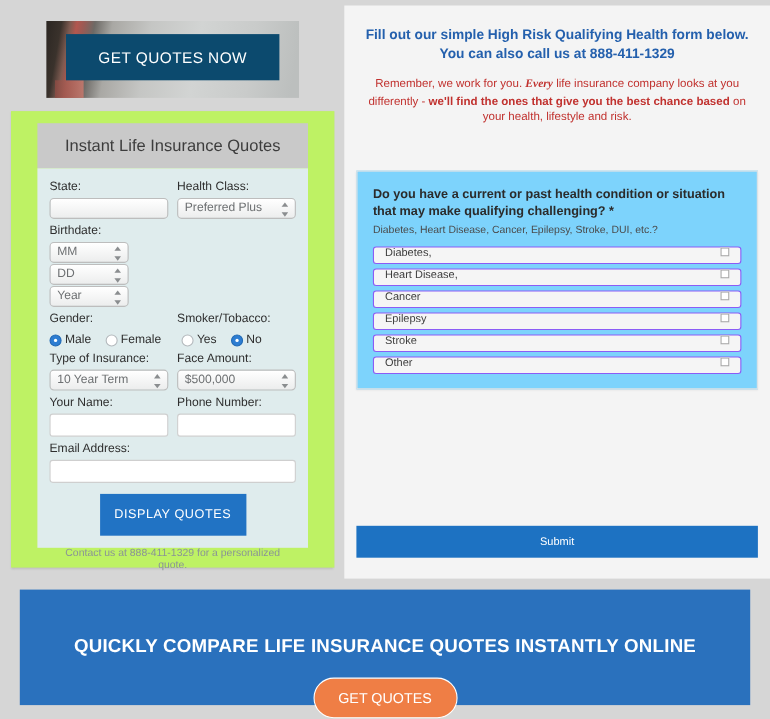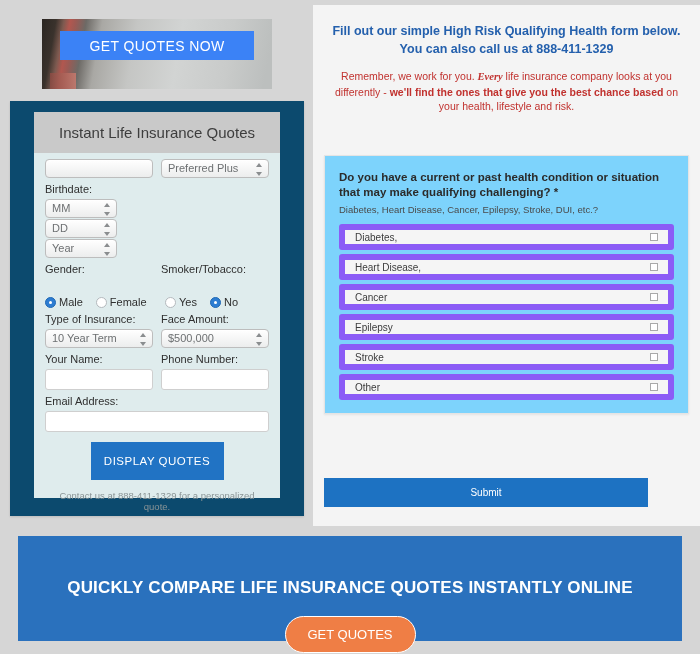--- a/index.html
+++ b/index.html
@@ -51,42 +51,42 @@
     width: 26px;
     height: 16px;
     background: linear-gradient(90deg, #8a4a42, #c97a6e);
     opacity: .85;
   }
   #hero-cta {
     position: absolute;
     left: 18px;
     top: 12px;
     width: 194px;
-    height: 29px;
-    background: #3b82f6;
+    height: 42px;
+    background: #0c4a6e;
     color: #ffffff;
     border: 0;
     font-size: 14px;
     font-weight: 400;
     letter-spacing: .4px;
     display: flex;
     align-items: center;
     justify-content: center;
     cursor: pointer;
     font-family: "Liberation Sans", sans-serif;
   }
 
   
   #quote-card {
     position: absolute;
     left: 10px;
     top: 101px;
     width: 294px;
     height: 415px;
-    background: #0c4a6e;
+    background: #bef264;
     box-shadow: 0 1px 2px rgba(0,0,0,.12);
   }
   #quote-header {
     position: absolute;
     left: 24px;
     top: 11px;
     width: 246px;
     height: 41px;
     background: #c9c9c9;
     display: flex;
@@ -179,21 +179,21 @@
     background: #ffffff;
     font-size: 11px;
     color: #333;
     padding: 0 5px;
     font-family: "Liberation Sans", sans-serif;
   }
 
   .radio-row {
     display: flex;
     align-items: center;
-    margin: 17px 0 0 0;
+    margin: 3px 0 0 0;
   }
   .radio-grp {
     display: flex;
     align-items: center;
     gap: 3px;
     margin-right: 13px;
     cursor: pointer;
     font-size: 11px;
     color: #2f2f2f;
   }
@@ -286,25 +286,25 @@
     color: #2b2b2b;
     line-height: 15px;
   }
   #question-sub {
     font-size: 9.5px;
     color: #4a4a4a;
     margin: 4px 0 9px 0;
   }
   .cond-row {
     display: flex;
-    align-items: center;
+    align-items: flex-start;
     justify-content: space-between;
-    height: 26px;
+    height: 16px;
     background: #f5f5f5;
-    border: 6px solid #8b5cf6;
+    border: 1px solid #8b5cf6;
     border-radius: 3px;
     margin-bottom: 4px;
     padding: 0 10px;
     font-size: 10px;
     color: #3c3c3c;
     cursor: pointer;
     box-sizing: border-box;
   }
   .cond-row:last-child { margin-bottom: 0; }
   .cbx {
@@ -313,21 +313,21 @@
     border: 1px solid #a9a9a9;
     background: #ffffff;
     box-sizing: border-box;
     flex: 0 0 auto;
   }
 
   #submit-btn {
     position: absolute;
     left: 11px;
     bottom: 19px;
-    width: 324px;
+    width: 365px;
     height: 29px;
     background: #1d72c2;
     border: 0;
     color: #ffffff;
     font-size: 10px;
     cursor: pointer;
     font-family: "Liberation Sans", sans-serif;
   }
 
   
@@ -372,20 +372,28 @@
 
   <div id="quote-card">
 
     <div id="quote-header">Instant Life Insurance Quotes</div>
 
     <div id="quote-body">
 
       
       <div class="row2">
         <div class="col">
+          <div class="fld-label">State:</div>
+        </div>
+        <div class="col">
+          <div class="fld-label">Health Class:</div>
+        </div>
+      </div>
+      <div class="row2">
+        <div class="col">
           <div class="sel empty"></div>
         </div>
         <div class="col">
           <div class="sel">
             <span>Preferred Plus</span>
             <span class="arrows"></span>
           </div>
         </div>
       </div>
 

